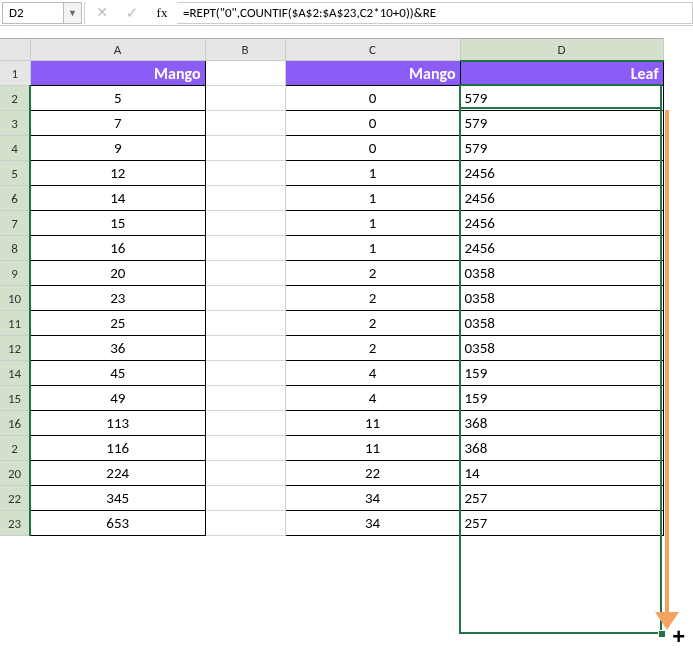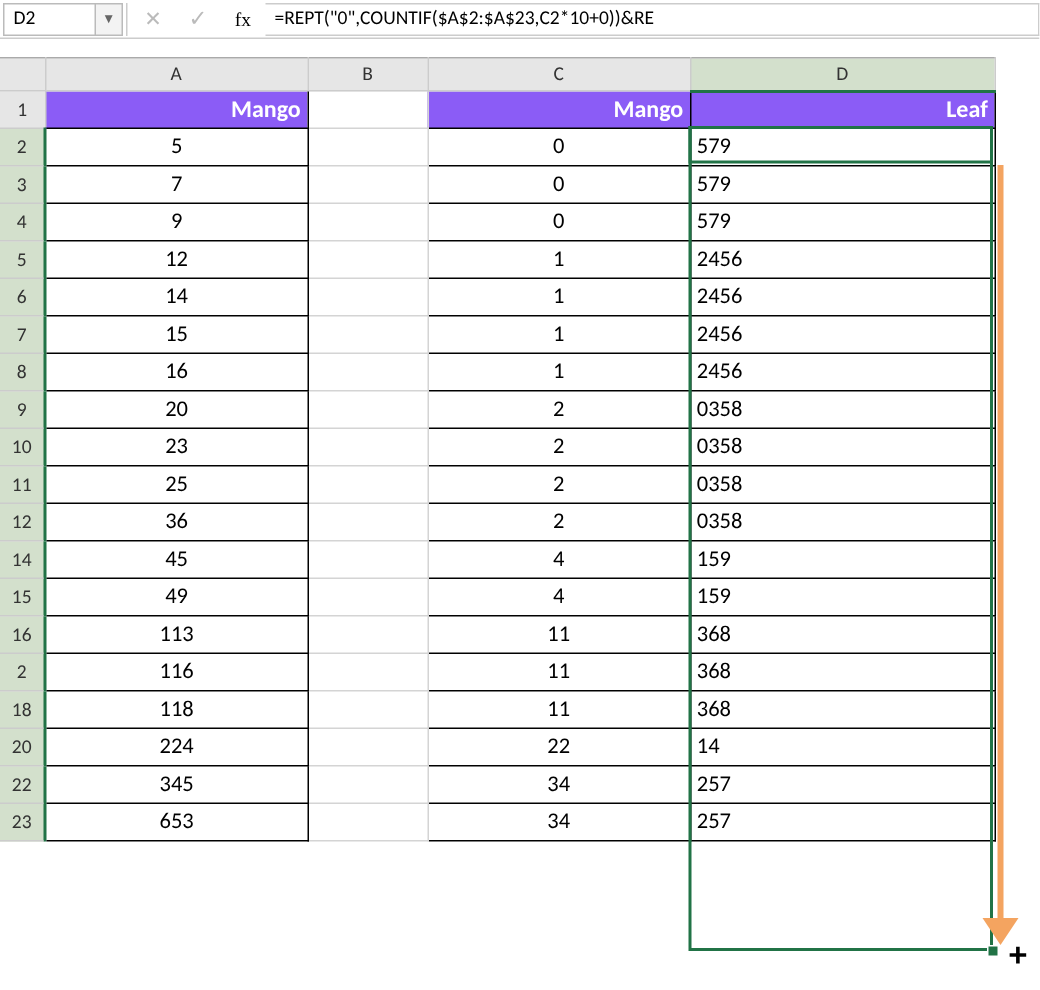--- a/index.html
+++ b/index.html
@@ -338,27 +338,20 @@
           <td class="cell bordered left">368</td>
         </tr>
         <tr>
           <th class="row-header sel">2</th>
           <td class="cell bordered center">116</td>
           <td class="cell"></td>
           <td class="cell bordered center">11</td>
           <td class="cell bordered left">368</td>
         </tr>
         <tr>
-          <th class="row-header sel">18</th>
-          <td class="cell bordered center">118</td>
-          <td class="cell"></td>
-          <td class="cell bordered center">11</td>
-          <td class="cell bordered left">368</td>
-        </tr>
-        <tr>
           <th class="row-header sel">20</th>
           <td class="cell bordered center">224</td>
           <td class="cell"></td>
           <td class="cell bordered center">22</td>
           <td class="cell bordered left">14</td>
         </tr>
         <tr>
           <th class="row-header sel">22</th>
           <td class="cell bordered center">345</td>
           <td class="cell"></td>

